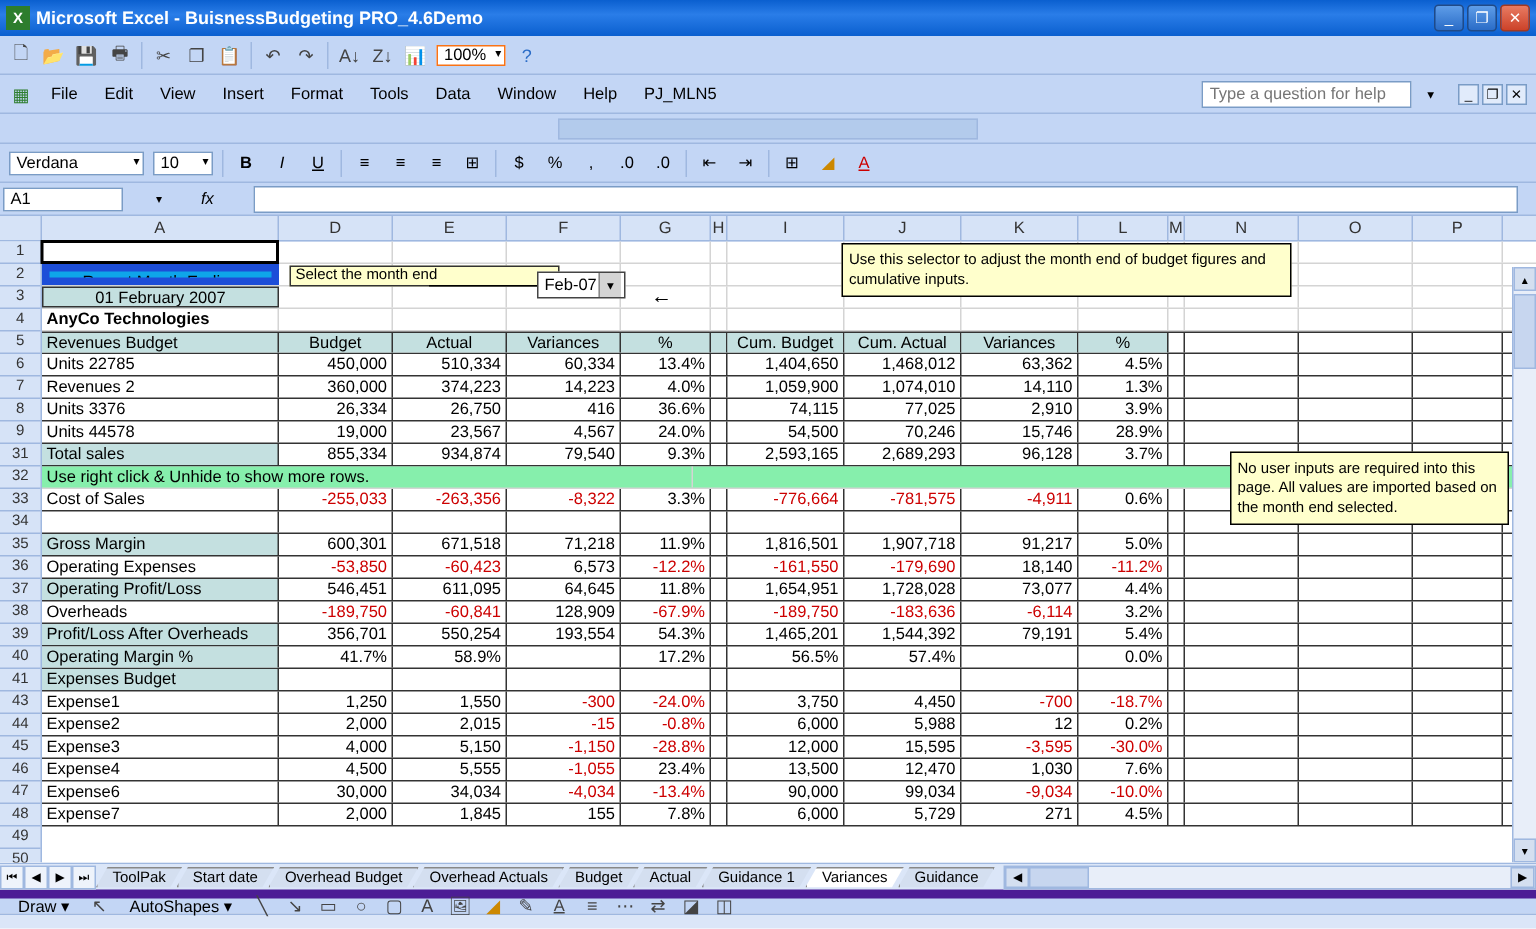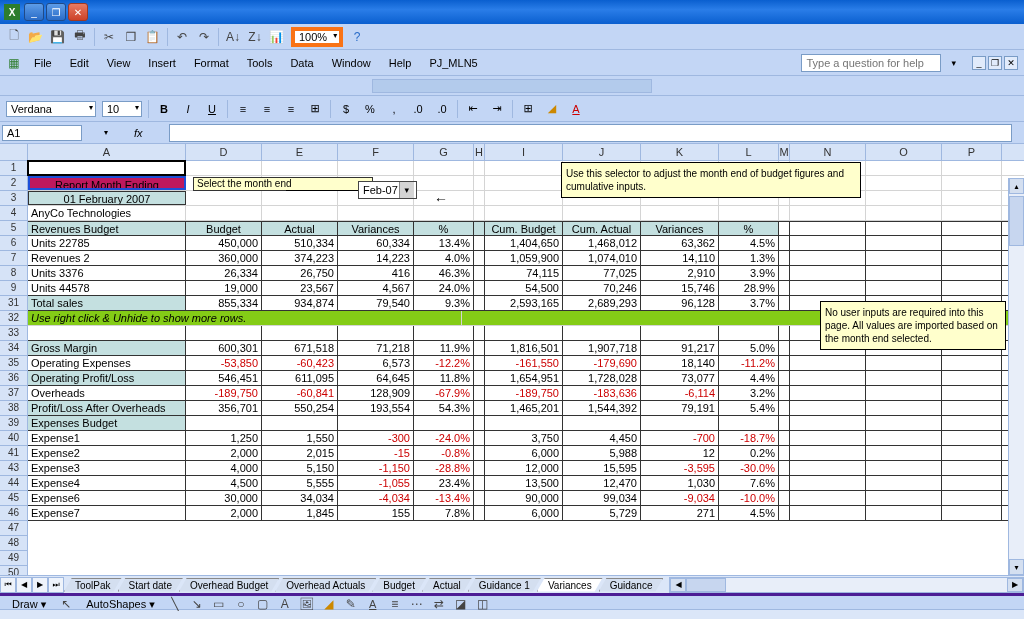--- a/index.html
+++ b/index.html
@@ -16,21 +16,21 @@
 
 .toolbar-row { background: #c3d6f5; border-bottom: 1px solid #9fb8e0; height: 26px; display: flex; align-items: center; padding: 0 6px; gap: 6px; }
 .toolbar-row .sep { width:1px; height:18px; background:#9fb8e0; }
 .tb-icon { width: 16px; height: 16px; display: inline-flex; align-items: center; justify-content: center; font-size: 12px; color:#444; cursor:pointer; }
 .menu-item { padding: 2px 6px; cursor: pointer; font-size: 11px; }
 .help-search { margin-left: auto; }
 .help-search input { width: 140px; height: 18px; font-size: 11px; padding: 0 4px; border: 1px solid #7a9cc6; color:#999;}
 .mdi-controls { display:flex; gap:2px; margin-left:6px;}
 .mdi-btn { width:14px; height:14px; border:1px solid #7a9cc6; background:#e1ebfb; font-size:9px; display:flex;align-items:center;justify-content:center; cursor:pointer;}
 
-.zoom-box { border:4px solid #f97316; background:#fff; padding:0 12px 0 4px; font-size:11px; position:relative;}
+.zoom-box { border:1px solid #f97316; background:#fff; padding:0 12px 0 4px; font-size:11px; position:relative;}
 .zoom-box:after{content:"▾"; position:absolute; right:2px; font-size:8px;}
 
 
 .font-box { border:1px solid #7a9cc6; background:#fff; padding:1px 8px 1px 4px; font-size:11px; position:relative; min-width:90px;}
 .font-box:after{content:"▾"; position:absolute; right:2px; font-size:8px;}
 .fmt-btn { width:18px; height:18px; display:inline-flex; align-items:center; justify-content:center; cursor:pointer; font-size:11px;}
 
 
 .formula-bar { background:#c3d6f5; border-bottom:1px solid #9fb8e0; height:22px; display:flex; align-items:center; padding:0 2px; gap:22px;}
 .name-box { background:#fff; border:1px solid #7a9cc6; width:80px; padding:1px 4px; font-size:11px;}
@@ -44,21 +44,21 @@
 .ch { border-right:1px solid #9fb8e0; text-align:center; font-size:11px; color:#333; line-height:16px;}
 .grid-body { display:flex; height:414px; position:relative;}
 .row-headers { width:28px; background:#d6e3f7; border-right:1px solid #9fb8e0;}
 .rh { height:15px; border-bottom:1px solid #9fb8e0; text-align:center; font-size:10px; color:#333; line-height:14px;}
 .cells { position:relative; flex:1;}
 .row { display:flex; height:15px; border-bottom:1px solid #d4d4d4;}
 .cell { border-right:1px solid #d4d4d4; padding:0 3px; font-size:11px; line-height:14px; overflow:hidden; white-space:nowrap;}
 .cell.num { text-align:right;}
 .cell.red { color:#cc0000;}
 .cell.hdr { background:#c4e0e0; font-weight:normal; color:#000;}
-.cell.bold { font-weight:normal;}
+.cell.bold { font-weight:bold;}
 .cell.center { text-align:center;}
 
 .colA { width:158px;}
 .colD { width:76px;}
 .colE { width:76px;}
 .colF { width:76px;}
 .colG { width:60px;}
 .colH { width:11px;}
 .colI { width:78px;}
 .colJ { width:78px;}
@@ -88,35 +88,36 @@
 .tab-nav-btn{ width:16px; height:16px; border:1px solid #9fb8e0; background:#eef3fb; display:flex;align-items:center;justify-content:center; font-size:8px; cursor:pointer;}
 .sheet-tab { padding:1px 10px; background:#fff; border:1px solid #888; border-bottom:none; font-size:10px; cursor:pointer; clip-path: polygon(8px 0, 100% 0, calc(100% - 8px) 100%, 0 100%); margin-left:-4px;}
 .sheet-tab.inactive { background:#d4dff0;}
 .sheet-tab.active { background:#fff; font-weight:normal;}
 .hscroll { flex:1; height:16px; background:#e8eef9; border:1px solid #9fb8e0; margin-left:6px; position:relative;}
 .hscroll .thumb{ position:absolute; left:0; width:40px; top:0; bottom:0; background:#c7d6ef; border:1px solid #9fb8e0;}
 .hscroll .arr { position:absolute; top:0; bottom:0; width:16px; background:#d4dff0; border:1px solid #9fb8e0; display:flex;align-items:center;justify-content:center; font-size:8px;}
 .hscroll .arr.l{left:0;} .hscroll .arr.r{right:0;}
 
 
-.draw-bar { height:16px; background:#c3d6f5; border-top:3px solid #4c1d95; display:flex; padding:0 6px; gap:6px;}
+.draw-bar { height:16px; background:#c3d6f5; border-top:6px solid #4c1d95; display:flex; align-items:center; padding:0 6px; gap:6px;}
 .status-bar { height:20px; background:#dbe6f8; border-top:1px solid #9fb8e0; display:flex; align-items:center; padding:0 6px; font-size:11px;}
 .status-right { margin-left:auto; padding:0 4px;}
 
 .vscroll { position:absolute; right:0; top:17px; bottom:0; width:16px; background:#e8eef9; border-left:1px solid #9fb8e0;}
 .vscroll .arr { height:16px; background:#d4dff0; border:1px solid #9fb8e0; display:flex;align-items:center;justify-content:center; font-size:8px;}
 .vscroll .thumb{ height:50px; background:#c7d6ef; border:1px solid #9fb8e0; margin-top:2px;}
 .thick-border .cell{ border-right:1px solid #333;}
 .thick-border { border-bottom:1px solid #333;}
 </style>
 </head>
 <body>
 
 <div class="title-bar">
   <span class="icon">X</span>
+  <span class="title-text">Microsoft Excel - BuisnessBudgeting PRO_4.6Demo</span>
   <div class="win-controls">
     <div class="win-btn">_</div>
     <div class="win-btn">❐</div>
     <div class="win-btn close">✕</div>
   </div>
 </div>
 
 <div class="toolbar-row">
   <span class="tb-icon">🗋</span>
   <span class="tb-icon">📂</span>
@@ -269,21 +270,21 @@
           <div class="cell colJ"></div>
           <div class="cell colK"></div>
           <div class="cell colL"></div>
           <div class="cell colM"></div>
           <div class="cell colN"></div>
           <div class="cell colO"></div>
           <div class="cell colP"></div>
         </div>
 
       <div class="row">
-          <div class="cell colA center" style="background:#be185d; border:2px solid #1d4ed8;">Report Month Ending</div>
+          <div class="cell colA center" style="background:#0ea5e9; border:5px solid #1d4ed8;">Report Month Ending</div>
           <div class="cell colD"></div>
           <div class="cell colE"></div>
           <div class="cell colF"></div>
           <div class="cell colG"></div>
           <div class="cell colH"></div>
           <div class="cell colI"></div>
           <div class="cell colJ"></div>
           <div class="cell colK"></div>
           <div class="cell colL"></div>
           <div class="cell colM"></div>
@@ -374,21 +375,21 @@
             <div class="cell colM"></div>
             <div class="cell colN"></div>
             <div class="cell colO"></div>
             <div class="cell colP"></div>
           </div>
           <div class="row thick-border">
             <div class="cell colA">Units 3376</div>
             <div class="cell colD num">26,334</div>
             <div class="cell colE num">26,750</div>
             <div class="cell colF num">416</div>
-            <div class="cell colG num">46.3%</div>
+            <div class="cell colG num">36.6%</div>
             <div class="cell colH"></div>
             <div class="cell colI num">74,115</div>
             <div class="cell colJ num">77,025</div>
             <div class="cell colK num">2,910</div>
             <div class="cell colL num">3.9%</div>
             <div class="cell colM"></div>
             <div class="cell colN"></div>
             <div class="cell colO"></div>
             <div class="cell colP"></div>
           </div>
@@ -417,22 +418,38 @@
             <div class="cell colH"></div>
             <div class="cell colI num">2,593,165</div>
             <div class="cell colJ num">2,689,293</div>
             <div class="cell colK num">96,128</div>
             <div class="cell colL num">3.7%</div>
             <div class="cell colM"></div>
             <div class="cell colN"></div>
             <div class="cell colO"></div>
             <div class="cell colP"></div>
           </div>
-          <div class="row" style="background: #84cc16; font-style: italic;">
+          <div class="row" style="background: #86efac;">
             <div class="cell" style="width: 434px;">Use right click &amp; Unhide to show more rows.</div>
+          </div>
+          <div class="row thick-border">
+            <div class="cell colA">Cost of Sales</div>
+            <div class="cell colD num red">-255,033</div>
+            <div class="cell colE num red">-263,356</div>
+            <div class="cell colF num red">-8,322</div>
+            <div class="cell colG num">3.3%</div>
+            <div class="cell colH"></div>
+            <div class="cell colI num red">-776,664</div>
+            <div class="cell colJ num red">-781,575</div>
+            <div class="cell colK num red">-4,911</div>
+            <div class="cell colL num">0.6%</div>
+            <div class="cell colM"></div>
+            <div class="cell colN"></div>
+            <div class="cell colO"></div>
+            <div class="cell colP"></div>
           </div>
           <div class="row thick-border">
             <div class="cell colA"></div>
             <div class="cell colD num"></div>
             <div class="cell colE num"></div>
             <div class="cell colF num"></div>
             <div class="cell colG num"></div>
             <div class="cell colH"></div>
             <div class="cell colI num"></div>
             <div class="cell colJ num"></div>
@@ -511,20 +528,36 @@
             <div class="cell colA hdr">Profit/Loss After Overheads</div>
             <div class="cell colD num">356,701</div>
             <div class="cell colE num">550,254</div>
             <div class="cell colF num">193,554</div>
             <div class="cell colG num">54.3%</div>
             <div class="cell colH"></div>
             <div class="cell colI num">1,465,201</div>
             <div class="cell colJ num">1,544,392</div>
             <div class="cell colK num">79,191</div>
             <div class="cell colL num">5.4%</div>
+            <div class="cell colM"></div>
+            <div class="cell colN"></div>
+            <div class="cell colO"></div>
+            <div class="cell colP"></div>
+          </div>
+          <div class="row thick-border">
+            <div class="cell colA hdr">Operating Margin %</div>
+            <div class="cell colD num">41.7%</div>
+            <div class="cell colE num">58.9%</div>
+            <div class="cell colF num"></div>
+            <div class="cell colG num">17.2%</div>
+            <div class="cell colH"></div>
+            <div class="cell colI num">56.5%</div>
+            <div class="cell colJ num">57.4%</div>
+            <div class="cell colK num"></div>
+            <div class="cell colL num">0.0%</div>
             <div class="cell colM"></div>
             <div class="cell colN"></div>
             <div class="cell colO"></div>
             <div class="cell colP"></div>
           </div>
           <div class="row thick-border">
             <div class="cell colA hdr">Expenses Budget</div>
             <div class="cell colD"></div>
             <div class="cell colE"></div>
             <div class="cell colF"></div>

